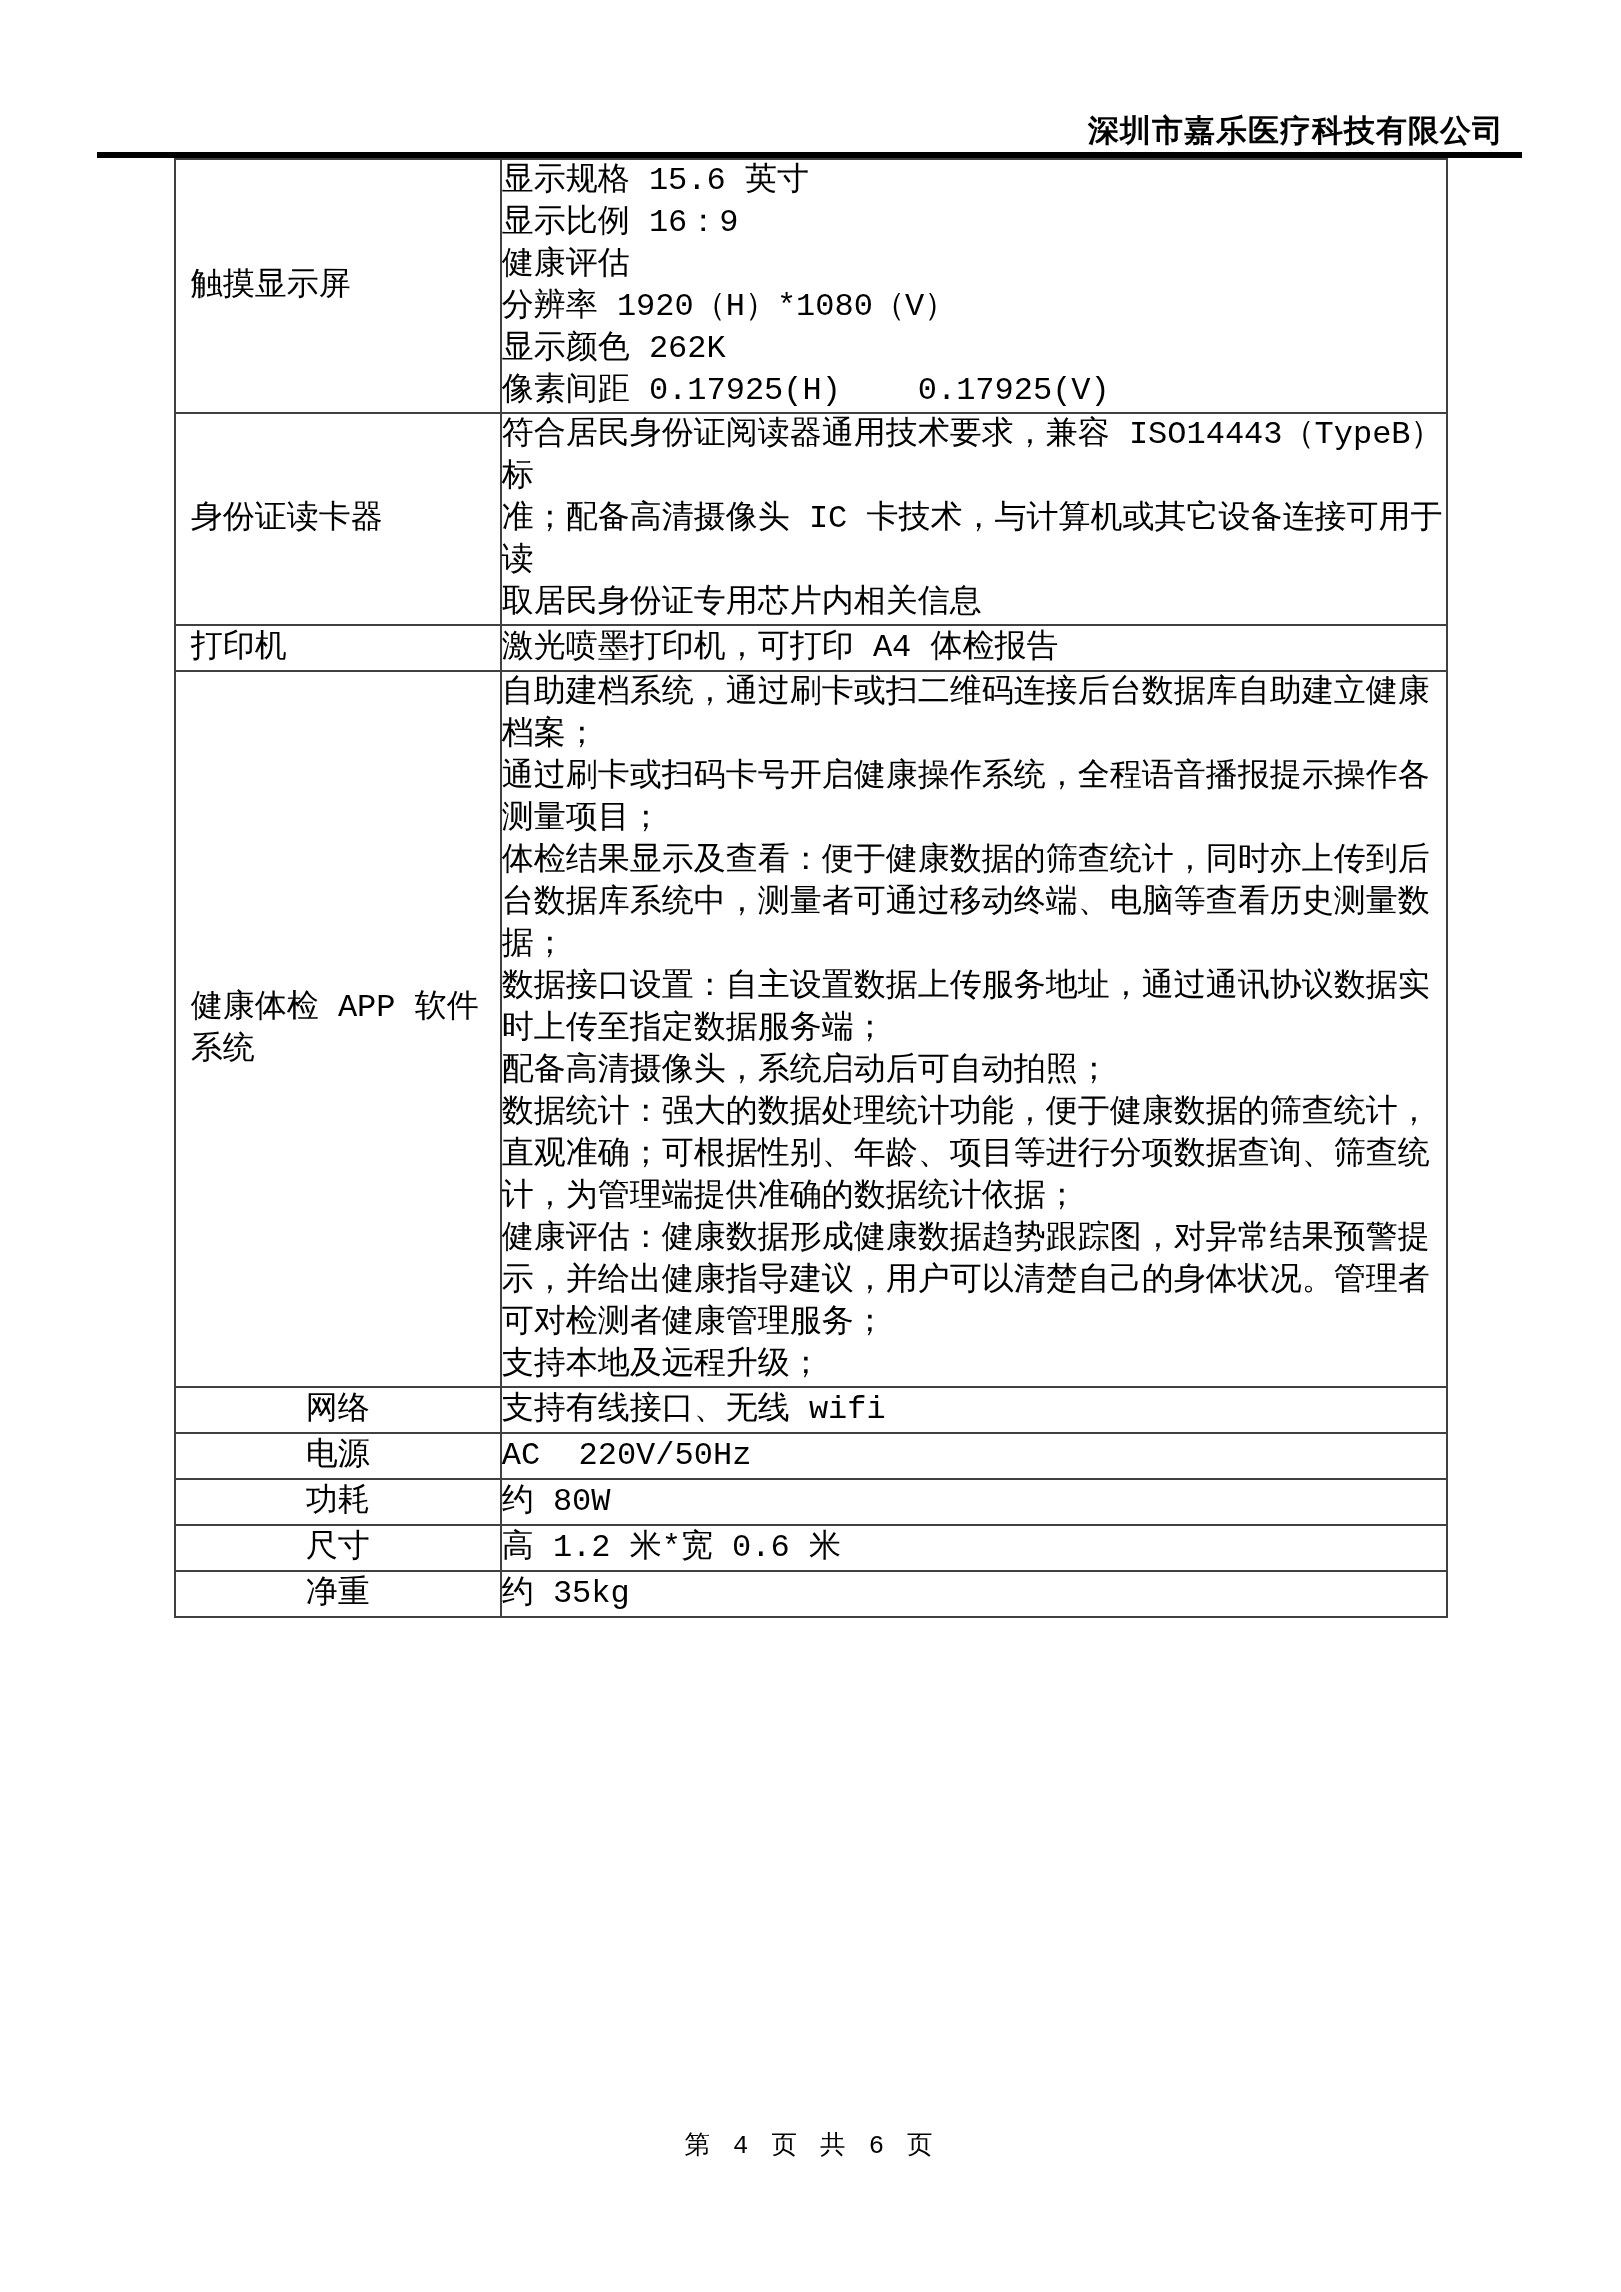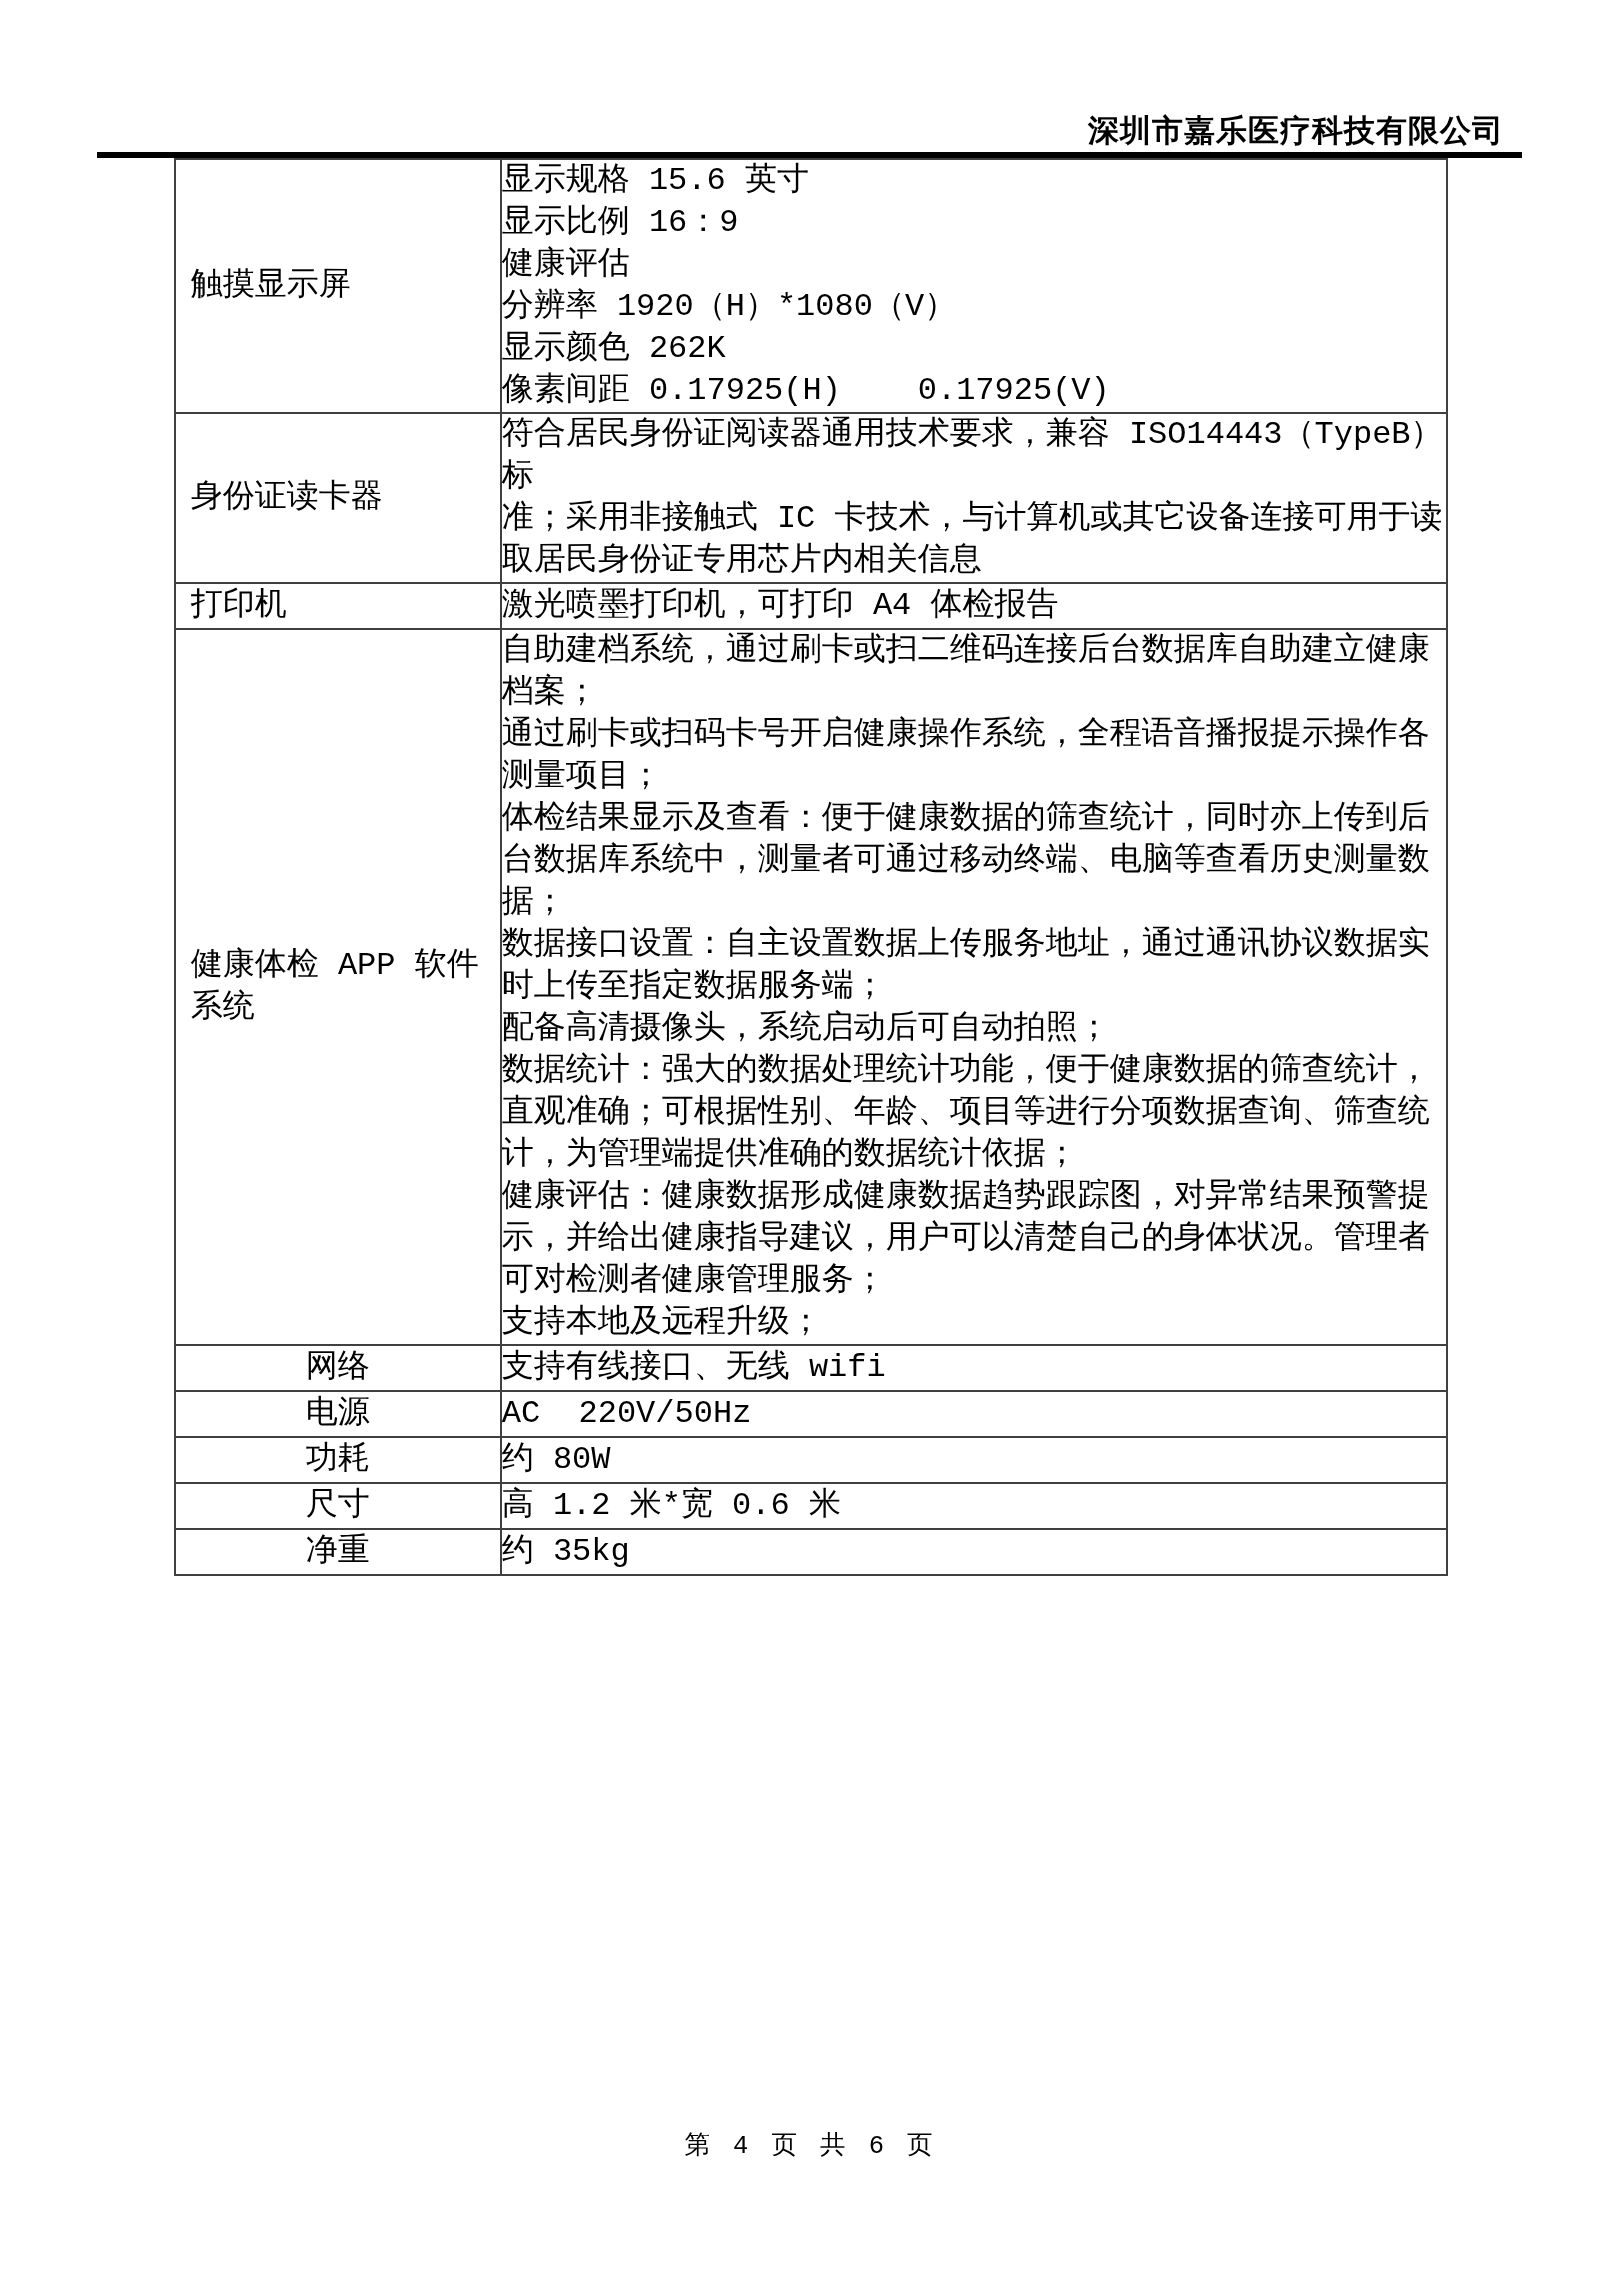--- a/index.html
+++ b/index.html
@@ -75,21 +75,21 @@
             <div class="line">健康评估</div>
             <div class="line">分辨率 1920（H）*1080（V）</div>
             <div class="line">显示颜色 262K</div>
             <div class="line">像素间距 0.17925(H)    0.17925(V)</div>
           </td>
         </tr>
         <tr>
           <td class="label left">身份证读卡器</td>
           <td class="content">
             <div class="line">符合居民身份证阅读器通用技术要求，兼容 ISO14443（TypeB）标</div>
-            <div class="line">准；采用非接触式 IC 卡技术，与计算机或其它设备连接可用于读</div>
+            <div class="line">准；配备高清摄像头 IC 卡技术，与计算机或其它设备连接可用于读</div>
             <div class="line">取居民身份证专用芯片内相关信息</div>
           </td>
         </tr>
         <tr>
           <td class="label left">打印机</td>
           <td class="content">
             <div class="line">激光喷墨打印机，可打印 A4 体检报告</div>
           </td>
         </tr>
         <tr>

